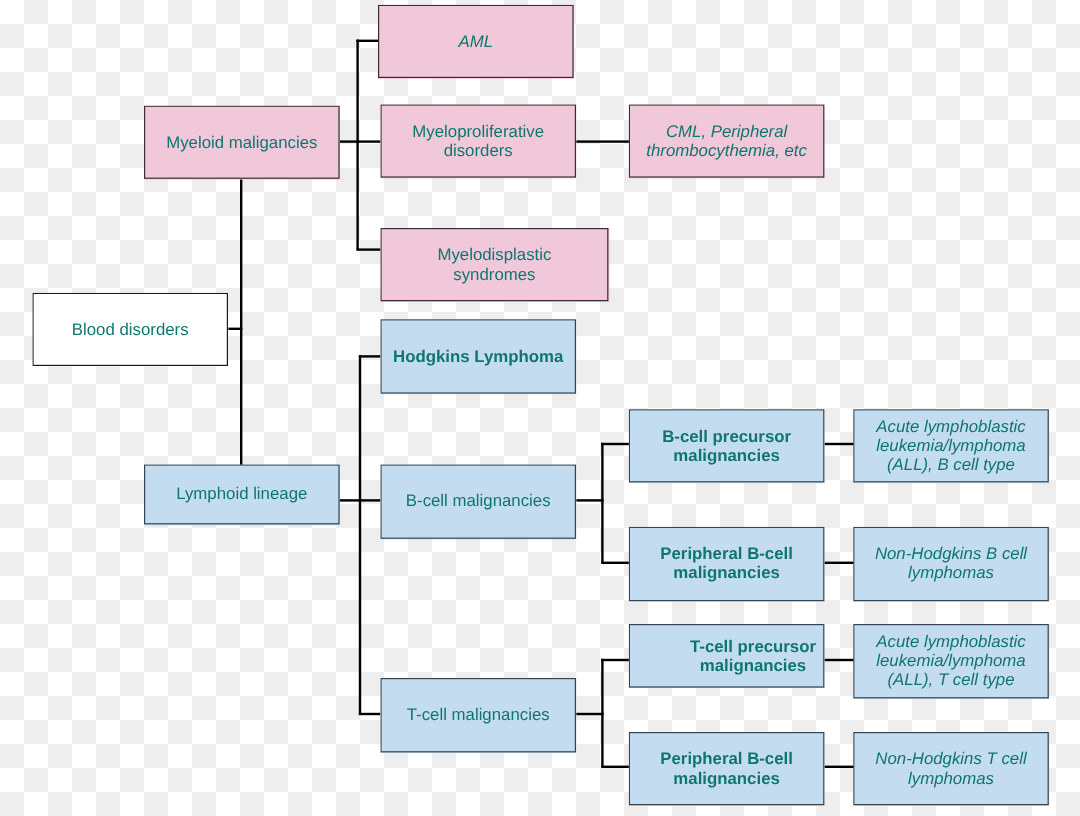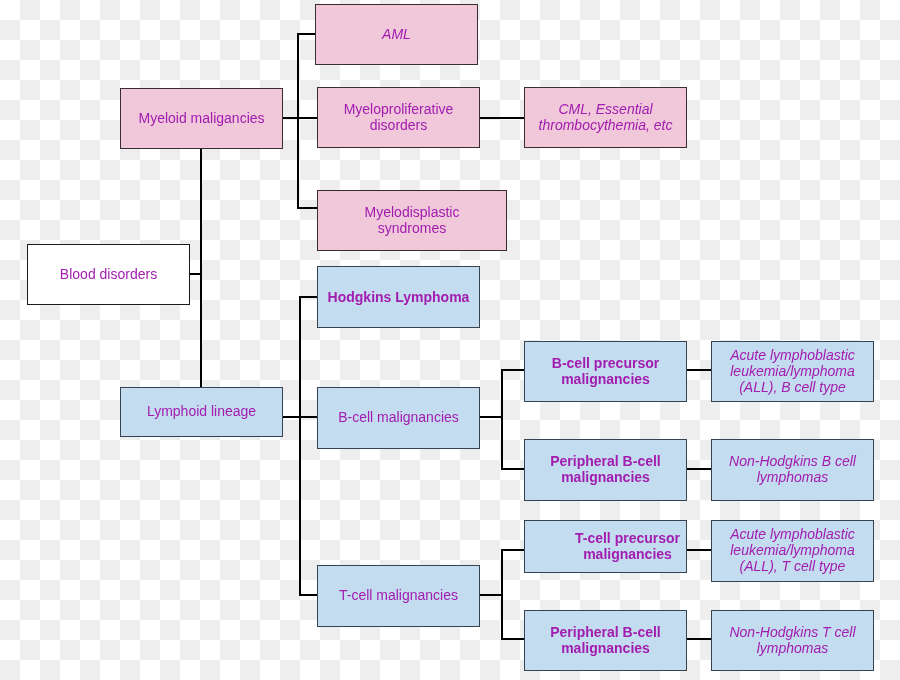--- a/index.html
+++ b/index.html
@@ -15,21 +15,21 @@
     background-image:
       linear-gradient(45deg, #eeeeee 25%, transparent 25%, transparent 75%, #eeeeee 75%),
       linear-gradient(45deg, #eeeeee 25%, transparent 25%, transparent 75%, #eeeeee 75%);
     background-size:40px 40px;
     background-position:0 0, 20px 20px;
   }
   .node {
     position:absolute; box-sizing:border-box; display:flex;
     will-change:transform;
     align-items:center; justify-content:center; text-align:center;
-    color:#a21caf; font-size:14px; line-height:16px;
+    color:#0f766e; font-size:14px; line-height:16px;
   }
   .node.pink  { background:#f0c8d9; border:1px solid #3a2d32; }
   .node.blue  { background:#c4dcf0; border:1px solid #37444f; }
   .node.white { background:#ffffff; border:1px solid #1a1a1a; }
   .node.bold   { font-weight:bold; }
   .node.italic { font-style:italic; }
   .node-label  { position:relative; top:-1px; }
   .node-label.shift-down { top:0; }
   .node-label-line { display:block; white-space:nowrap; }
   .conn { position:absolute; background:#000000; }
@@ -83,21 +83,21 @@
     </div>
   </div>
   <div class="node pink" style="left:317px; top:87px; width:163px; height:61px;">
     <div class="node-label">
       <span class="node-label-line">Myeloproliferative</span>
       <span class="node-label-line">disorders</span>
     </div>
   </div>
   <div class="node pink italic" style="left:524px; top:87px; width:163px; height:61px;">
     <div class="node-label">
-      <span class="node-label-line">CML, Essential</span>
+      <span class="node-label-line">CML, Peripheral</span>
       <span class="node-label-line">thrombocythemia, etc</span>
     </div>
   </div>
   <div class="node pink" style="left:317px; top:160px; width:190px; height:61px;margin-top:30px;">
     <div class="node-label">
       <span class="node-label-line">Myelodisplastic</span>
       <span class="node-label-line">syndromes</span>
     </div>
   </div>
   <div class="node blue" style="left:120px; top:387px; width:163px; height:50px;">

